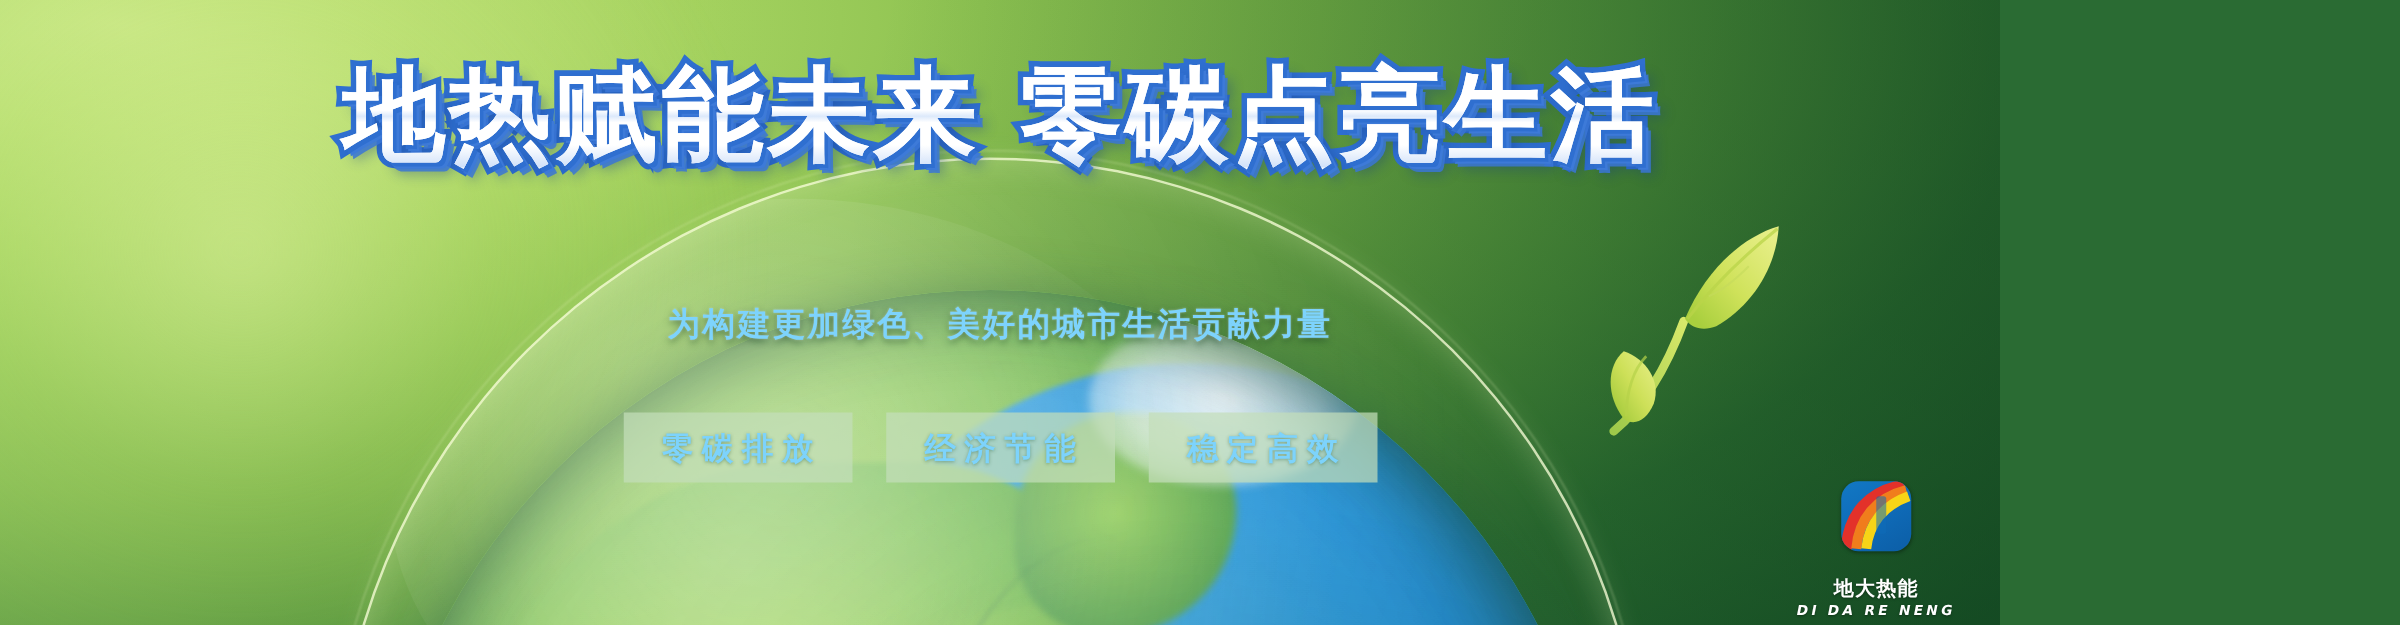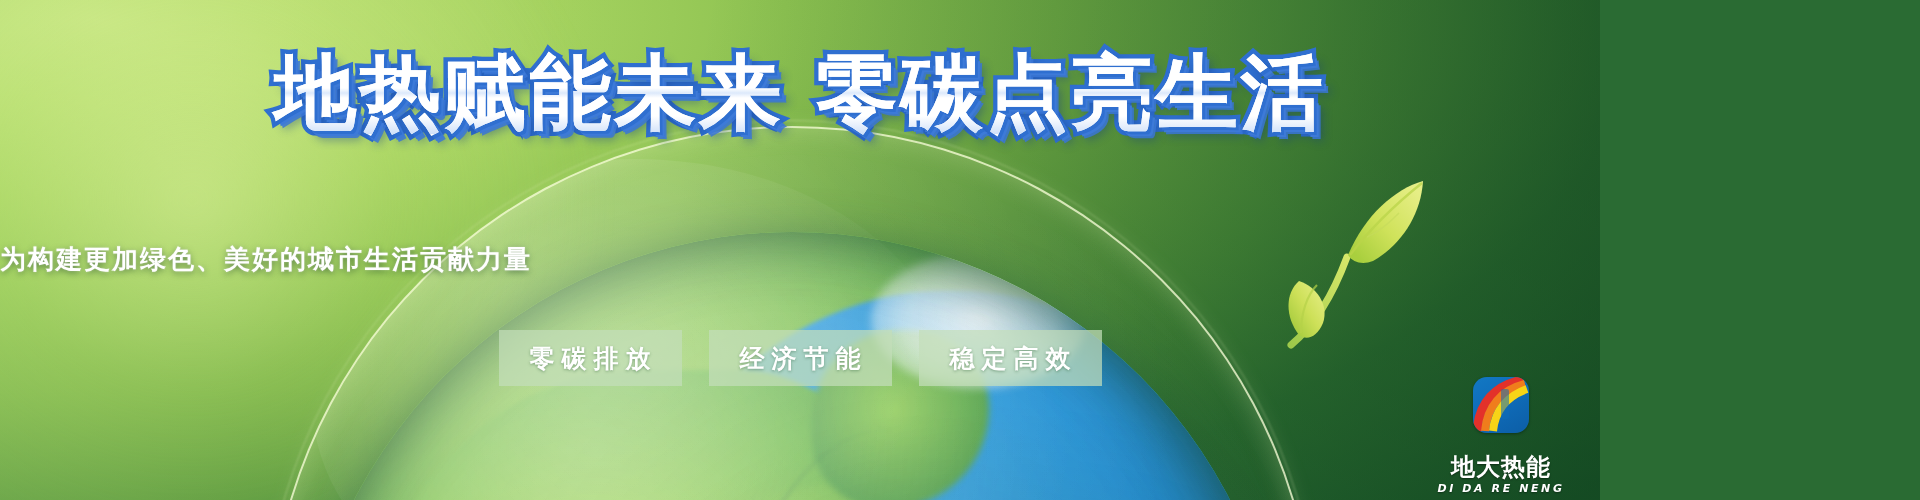--- a/index.html
+++ b/index.html
@@ -139,34 +139,35 @@
     letter-spacing:3px;
     font-family:"DejaVu Sans","Liberation Sans",sans-serif;
     background:linear-gradient(180deg,#ffffff 0%,#ffffff 44%,#dce9fb 50%,#ffffff 56%,#ffffff 78%,#cfe0f9 100%);
     -webkit-background-clip:text;background-clip:text;
     color:transparent;
     pointer-events:none;
   }
 
   .subtitle{
     position:absolute;left:0;right:0;top:242px;
+    text-align:center;
     font-size:26px;font-weight:bold;letter-spacing:2px;
-    color:#ffffff;
+    color:#7dd3fc;
     text-shadow:0 2px 6px rgba(20,60,30,.55), 0 0 2px rgba(255,255,255,.5);
   }
 
   .tags{
     position:absolute;left:0;right:0;top:330px;
     display:flex;justify-content:center;gap:27px;
   }
   .tag{
     width:183px;height:56px;
     display:flex;align-items:center;justify-content:center;
     background:rgba(196,222,186,.72);
-    color:#ffffff;
+    color:#7dd3fc;
     font-size:25px;font-weight:bold;letter-spacing:7px;
     text-indent:7px;
     text-shadow:0 1px 3px rgba(40,90,50,.45);
   }
 
   
   .logo{
     position:absolute;right:24px;bottom:6px;
     width:150px;
     display:flex;flex-direction:column;align-items:center;
@@ -174,21 +175,21 @@
   .logo-mark{
     width:56px;height:56px;position:relative;
     border-radius:14px;
     background:linear-gradient(150deg,#1278c4 0%,#0f6bb8 50%,#0c5ea6 100%);
     overflow:hidden;
     box-shadow:0 1px 3px rgba(0,0,0,.35);
   }
   .logo-mark svg{position:absolute;left:0;top:0;}
   .logo-cn{
     margin-top:22px;
-    font-size:24px;font-weight:bold;letter-spacing:1px;
+    font-size:16px;font-weight:bold;letter-spacing:1px;
     color:#ffffff;
     text-shadow:0 1px 2px rgba(0,0,0,.45);
     line-height:1;
   }
   .logo-en{
     margin-top:4px;
     font-size:11px;font-weight:bold;letter-spacing:2.6px;
     color:#ffffff;font-style:italic;
     text-shadow:0 1px 2px rgba(0,0,0,.4);
     line-height:1;

